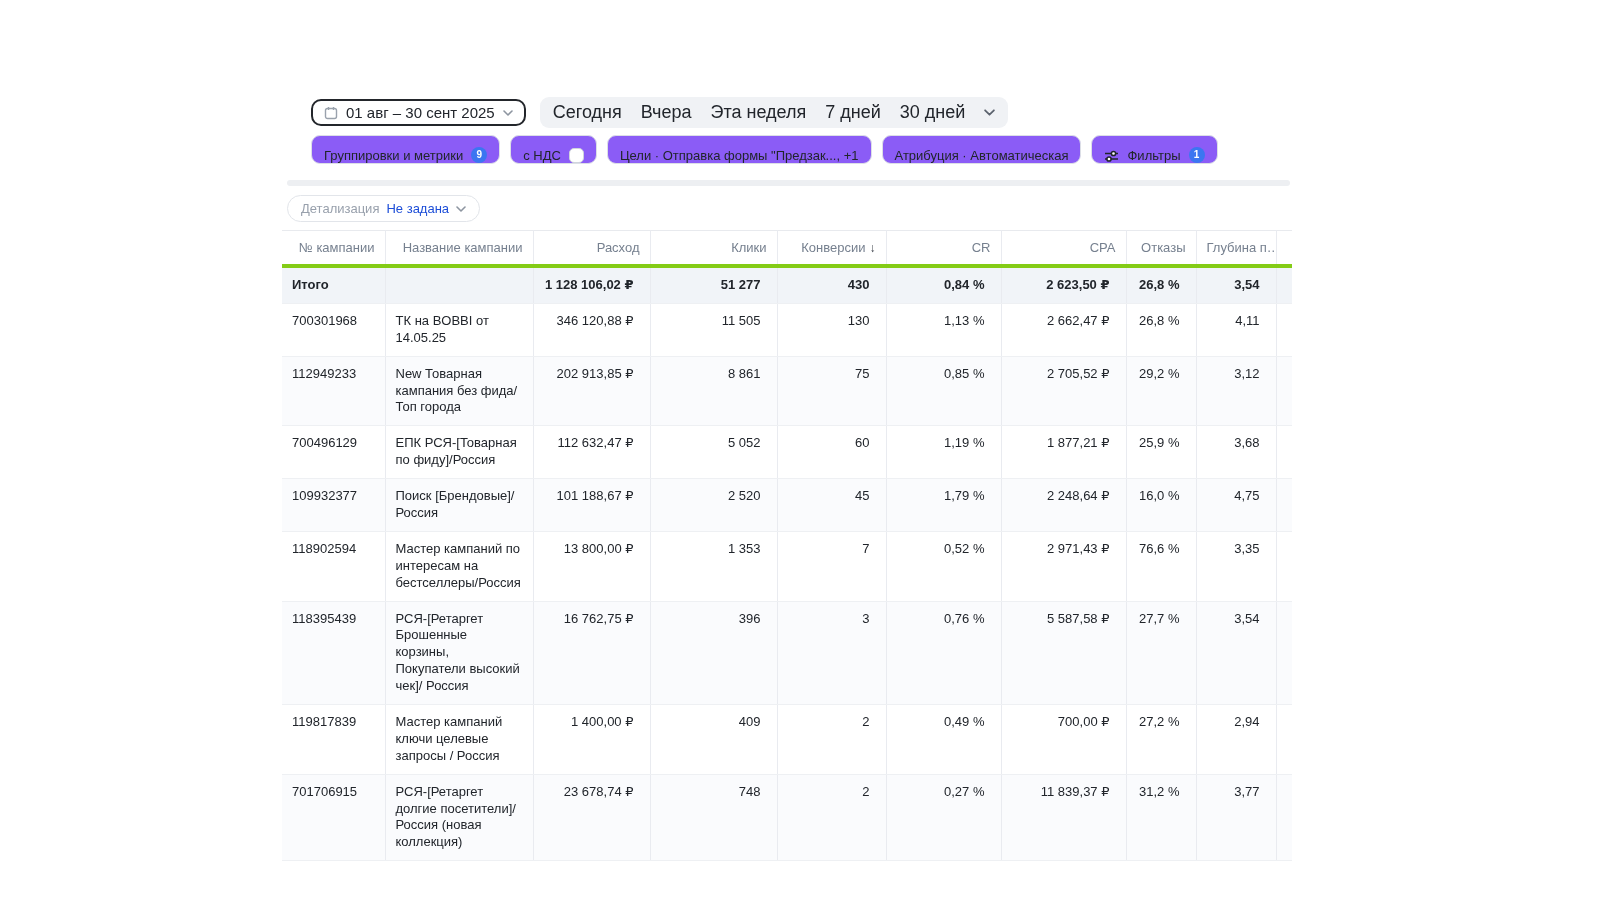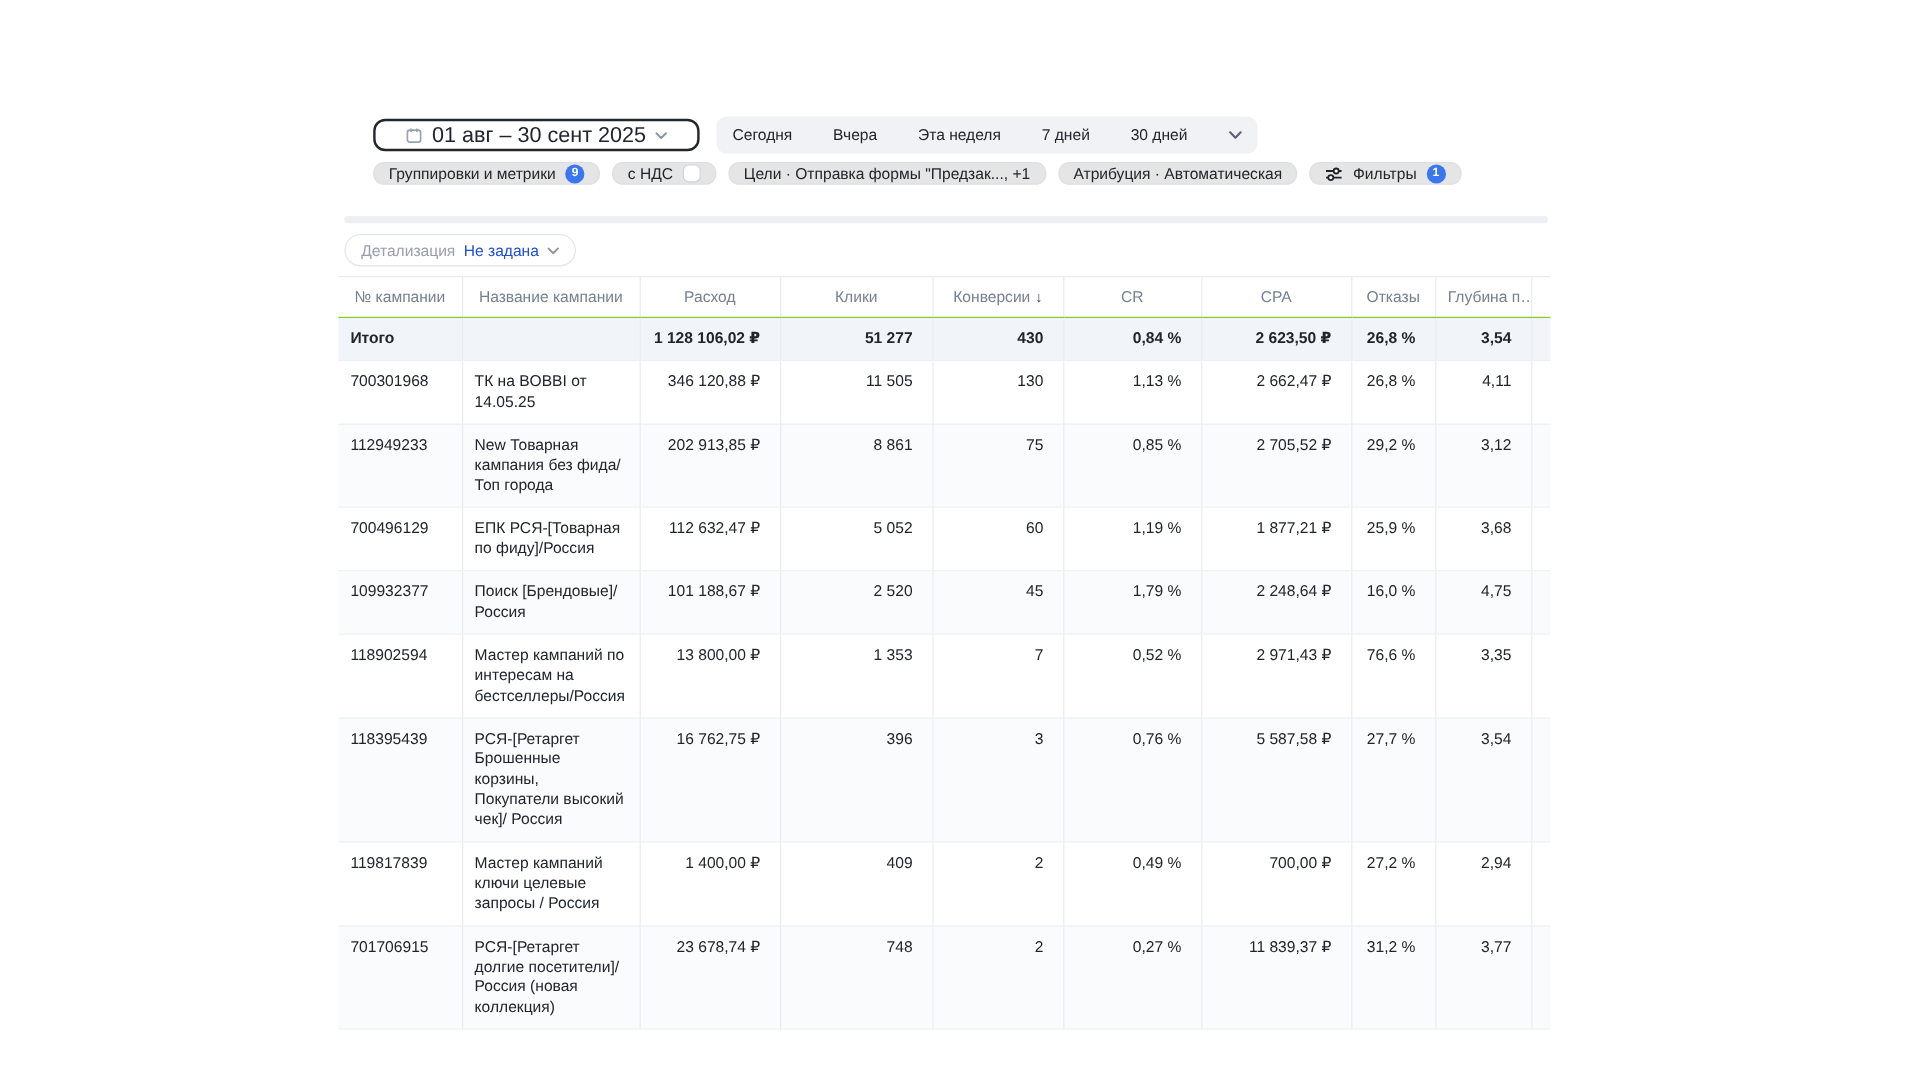--- a/index.html
+++ b/index.html
@@ -2,53 +2,53 @@
 <html><head>
 <meta charset="utf-8">
 <style>
   * { margin:0; padding:0; box-sizing:border-box; }
   html,body { width:1600px; height:900px; background:#ffffff;
     font-family:"Liberation Sans","DejaVu Sans",sans-serif; color:#21252b; }
   .stage { position:relative; width:1600px; height:900px; overflow:hidden; background:#fff; }
 
   
   .row1 { position:absolute; left:311px; top:97px; display:flex; align-items:center; gap:14px; }
-  .date-chip { display:flex; align-items:center; gap:8px; height:27px; padding:0 25px;
-    background:#fff; border:2px solid #23262b; border-radius:10px; font-size:18px;
+  .date-chip { display:flex; align-items:center; gap:8px; height:27px; padding:0 11px;
+    background:#fff; border:2px solid #23262b; border-radius:10px; font-size:15px;
     color:#21252b; cursor:pointer; white-space:nowrap; }
-  .quick-group { display:flex; align-items:center; gap:34px; height:31px; padding:0 13px;
-    background:#f0f2f5; border-radius:9px; font-size:13px; }
+  .quick-group { display:flex; align-items:center; gap:19px; height:31px; padding:0 13px;
+    background:#f0f2f5; border-radius:9px; font-size:18px; }
   .quick-btn { background:none; border:none; font:inherit; color:#21252b; cursor:pointer; white-space:nowrap; }
 
   
   .row2 { position:absolute; left:311px; top:135px; display:flex; align-items:center; gap:10px; }
-  .pill-btn { display:flex; align-items:center; gap:8px; height:19px; padding:0 12px;
-    background:#e5e5e5; border:1px solid #dcdfe6; border-radius:9px; font-size:13px;
+  .pill-btn { display:flex; align-items:flex-end; gap:8px; height:29px; padding:0 12px;
+    background:#8b5cf6; border:1px solid #dcdfe6; border-radius:9px; font-size:13px;
     color:#21252b; cursor:pointer; white-space:nowrap; }
   .badge { display:inline-block; min-width:16px; height:16px; border-radius:8px;
     background:#3b76f1; color:#fff; font-size:10px; font-weight:bold; line-height:16px;
     text-align:center; padding:0 2px; }
   .checkbox { width:15px; height:15px; border:1px solid #cfd4dc; border-radius:5px; background:#fff; }
 
   
   .hscroll { position:absolute; left:287px; top:180px; width:1003px; height:6px;
     background:#edeff2; border-radius:3px; }
 
   
   .detail-row { position:absolute; left:287px; top:195px; }
   .detail-pill { display:flex; align-items:center; gap:7px; height:27px; padding:0 13px;
     background:#fff; border:1px solid #e2e5ea; border-radius:14px; font-size:13px; cursor:pointer; }
   .detail-label { color:#98a0ac; }
   .detail-value { color:#1d4ed8; font-weight:500; }
 
   
   .table-wrap { position:absolute; left:282px; top:230px; width:1010px; }
   table { border-collapse:collapse; table-layout:fixed; width:1010px; font-size:13px; }
-  thead th { font-weight:400; color:#76808f; text-align:center; padding:9px 10px;
-    border-top:1px solid #e8eaee; border-bottom:1px solid #84cc16; border-right:1px solid #e9ebf0;
+  thead th { font-weight:400; color:#76808f; text-align:right; padding:9px 10px;
+    border-top:1px solid #e8eaee; border-bottom:4px solid #84cc16; border-right:1px solid #e9ebf0;
     white-space:nowrap; overflow:hidden; }
   thead th:last-child { border-right:none; }
   td { padding:9px 10px; vertical-align:top; border-right:1px solid #e9ebf0;
     border-bottom:1px solid #eef0f3; line-height:1.3; }
   td:last-child { border-right:none; }
   td.num, th.num-h { text-align:right; }
   td.num { white-space:nowrap; padding-right:16px; }
   td.name-cell { word-wrap:break-word; }
   tr.totals td { background:#f1f4f8; font-weight:bold; }
   tbody tr:nth-child(odd):not(.totals) td { background:#fafbfd; }

